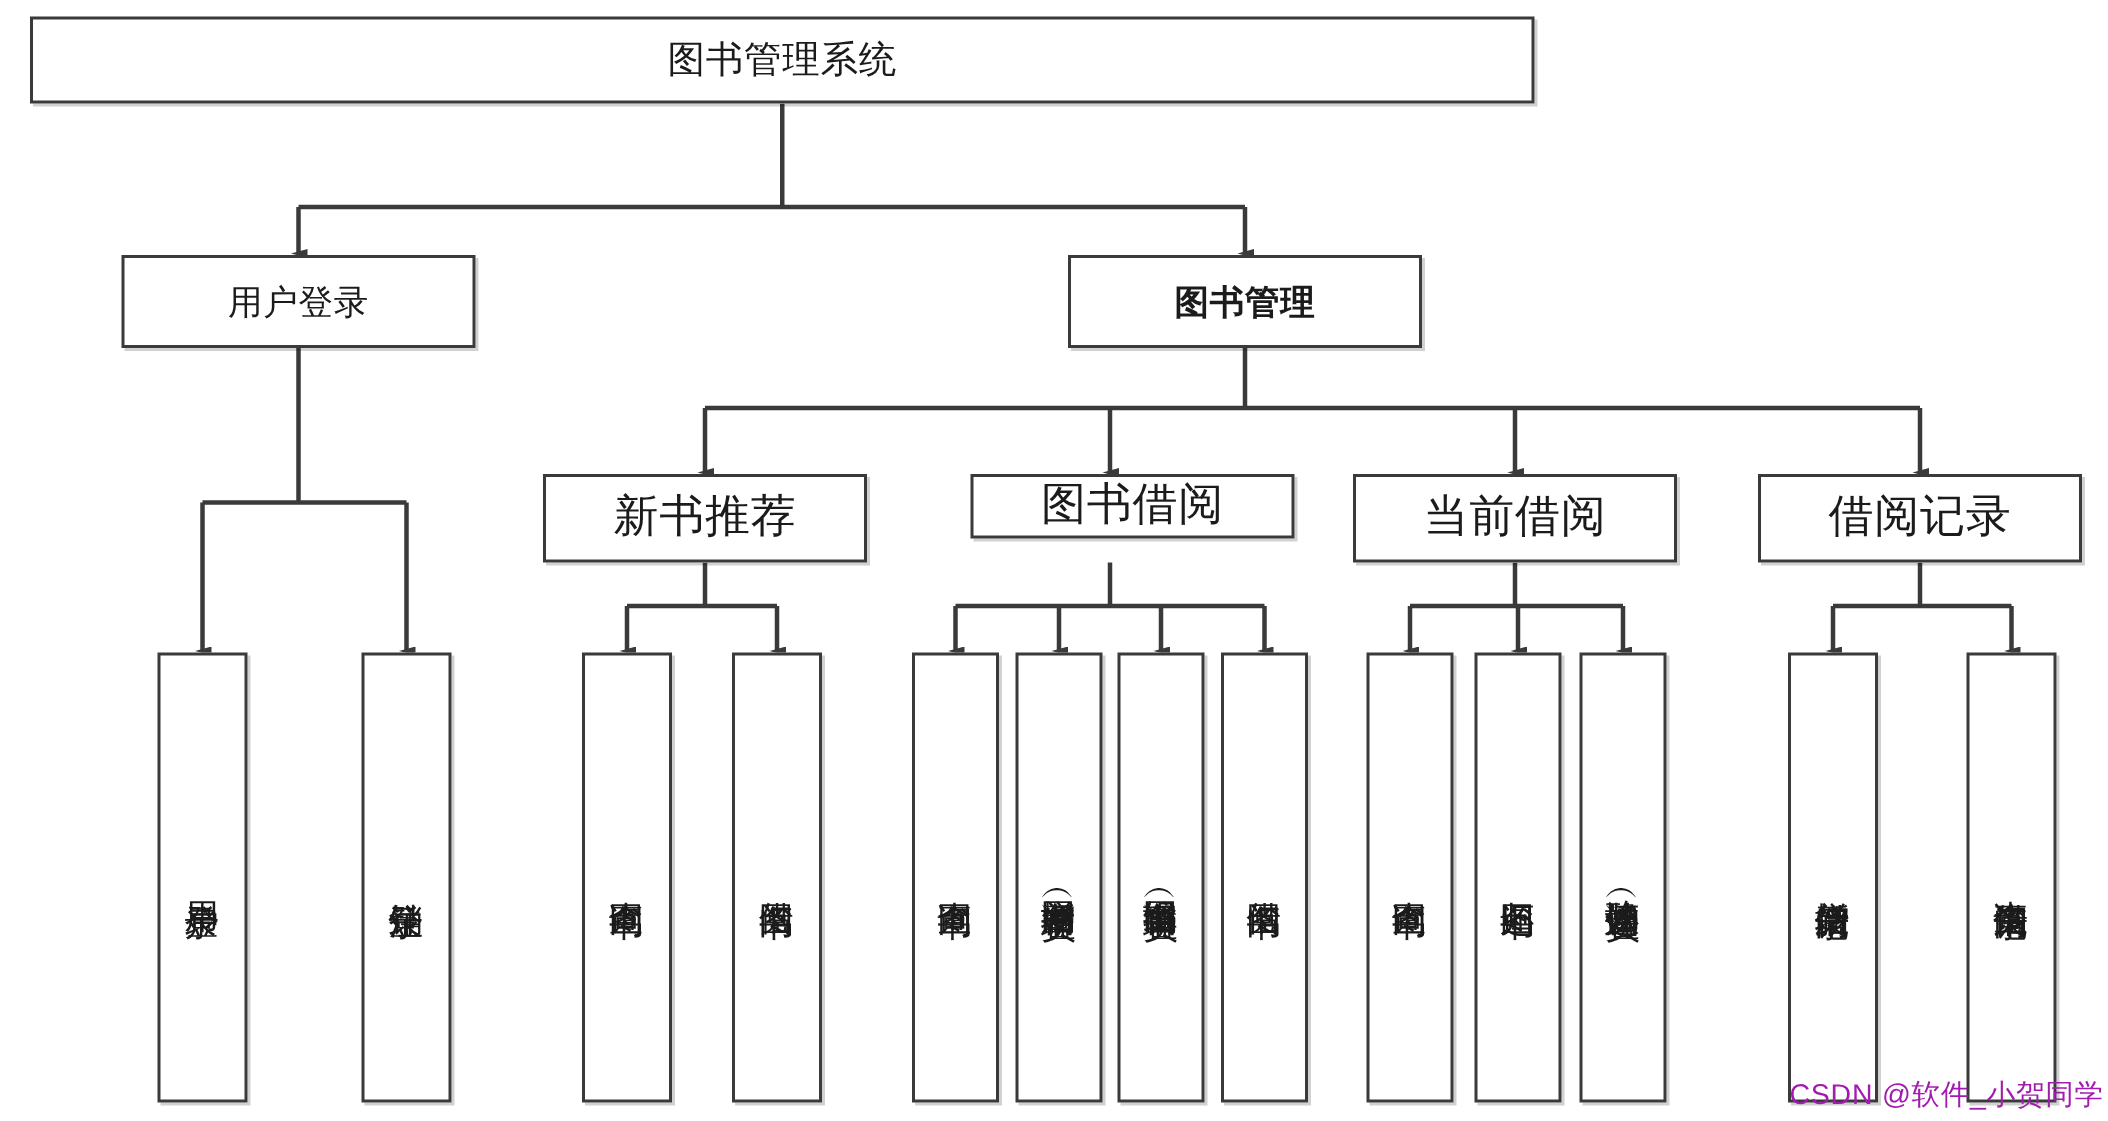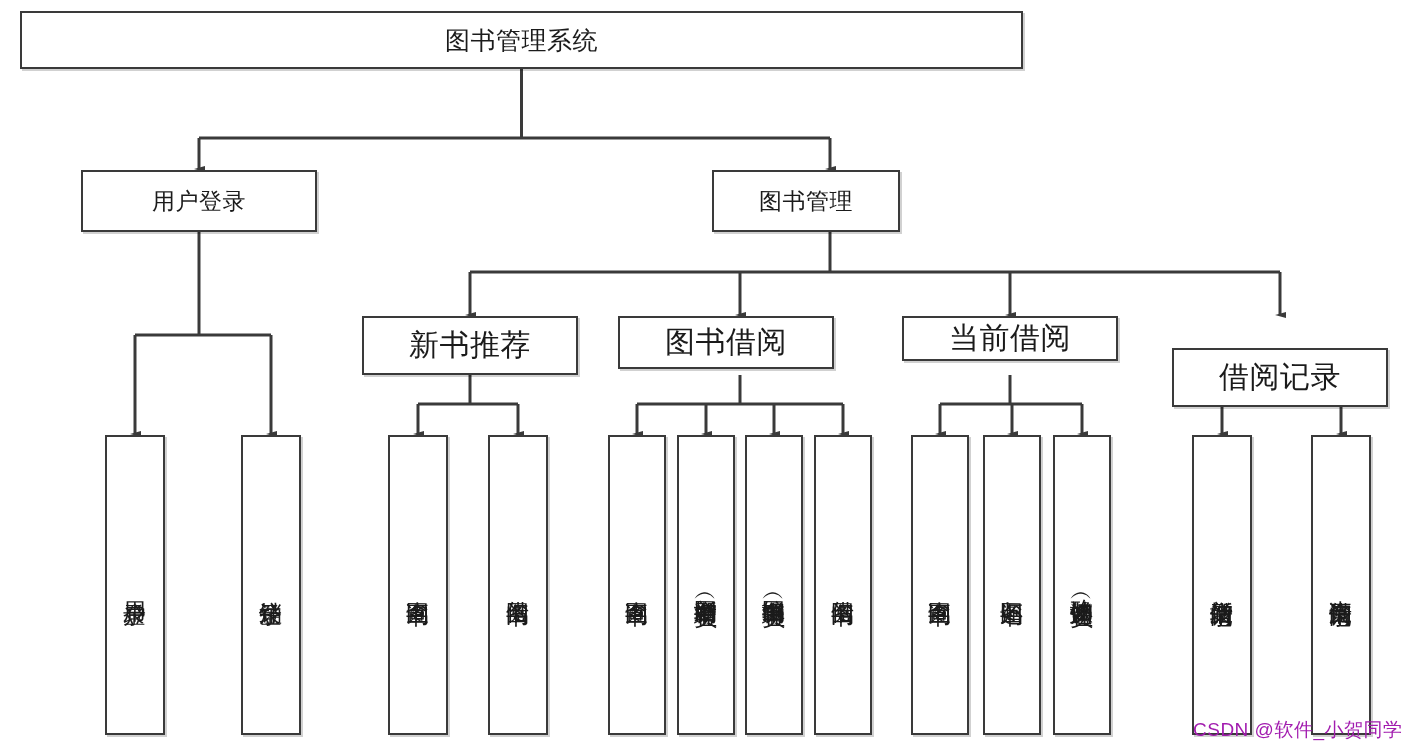--- a/index.html
+++ b/index.html
@@ -119,34 +119,34 @@
       </g>
   </svg>
 
   <div class="node lvl-root" style="left: 20px; top: 11px; width: 1003px; height: 58px;">
     <span class="node-label">图书管理系统</span>
   </div>
 
   <div class="node lvl-2" style="left: 81px; top: 170px; width: 236px; height: 62px;">
     <span class="node-label">用户登录</span>
   </div>
-  <div class="node lvl-2" style="left: 712px; top: 170px; width: 188px; height: 62px;">
+  <div class="node lvl-2" style="left: 712px; top: 170px; width: 236px; height: 62px; font-weight: bold;">
     <span class="node-label">图书管理</span>
   </div>
 
   <div class="node lvl-3" style="left: 362px; top: 316px; width: 216px; height: 59px;">
     <span class="node-label">新书推荐</span>
   </div>
-  <div class="node lvl-3" style="left: 618px; top: 316px; width: 216px; height: 53px; align-items: center;">
+  <div class="node lvl-3" style="left: 647px; top: 316px; width: 216px; height: 43px; align-items: center;">
     <span class="node-label">图书借阅</span>
   </div>
-  <div class="node lvl-3" style="left: 902px; top: 316px; width: 216px; height: 45px;">
+  <div class="node lvl-3" style="left: 902px; top: 316px; width: 216px; height: 59px;">
     <span class="node-label">当前借阅</span>
   </div>
-  <div class="node lvl-3" style="left: 1172px; top: 316px; width: 216px; height: 59px; margin-top: 32px;">
+  <div class="node lvl-3" style="left: 1172px; top: 316px; width: 216px; height: 59px;">
     <span class="node-label">借阅记录</span>
   </div>
 
   <div class="node leaf" style="left: 105px; top: 435px; width: 60px; height: 300px;">
     <span class="node-label">用户登录</span>
   </div>
   <div class="node leaf" style="left: 241px; top: 435px; width: 60px; height: 300px;">
     <span class="node-label">注销登录</span>
   </div>
   <div class="node leaf" style="left: 388px; top: 435px; width: 60px; height: 300px;">

